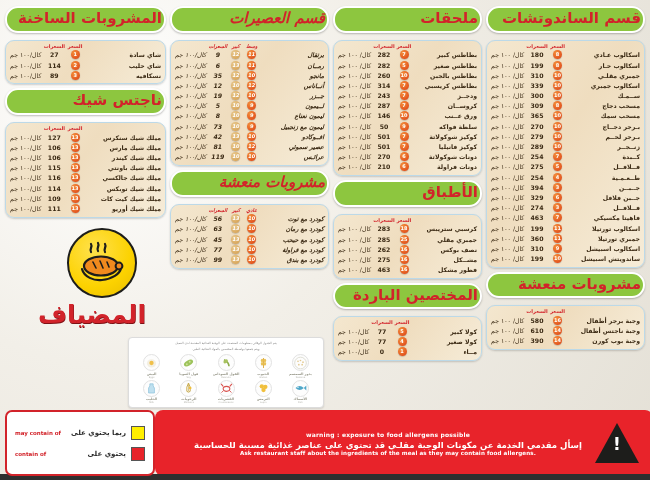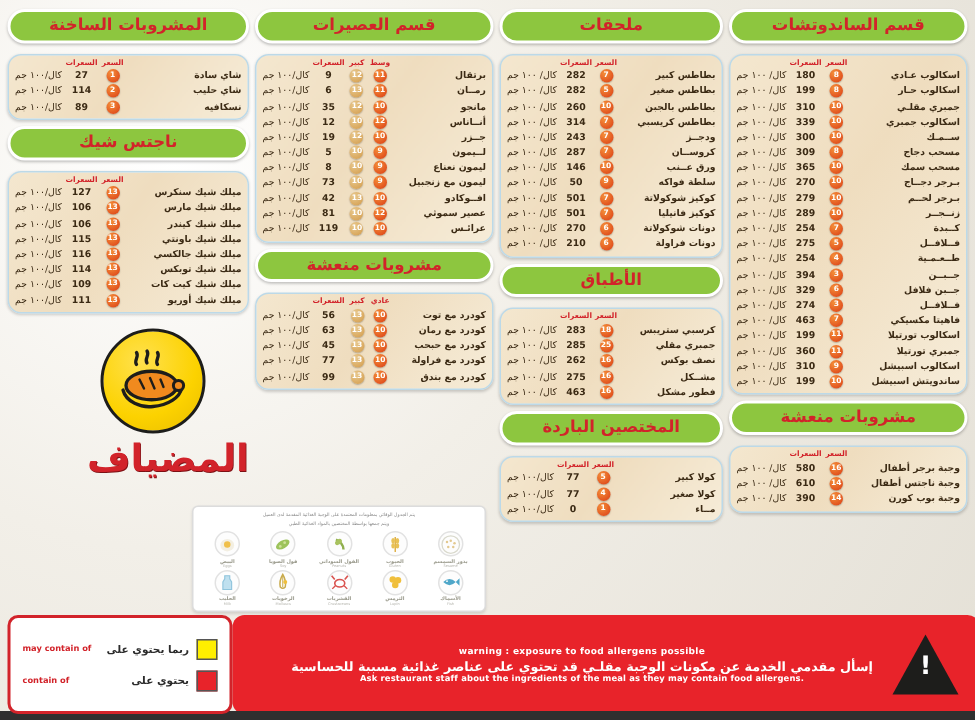--- a/index.html
+++ b/index.html
@@ -20,23 +20,23 @@
       radial-gradient(circle at 18% 22%, #ffffff 0%, #f2efe8 40%, #e4e0d6 100%);
     padding: 6px 5px 0 5px;
   }
 
   
   .sec-title {
     background: #8dc63f;
     border: 2px solid #ffffff;
     border-radius: 13px;
     color: #d2232a;
-    text-align: center;
+    text-align: right;
     font-weight: bold;
-    font-size: 11px;
+    font-size: 15px;
     letter-spacing: -0.4px;
     padding: 3px 2px 4px 2px;
     line-height: 1.05;
     box-shadow: 0 1px 2px rgba(0,0,0,.25);
     white-space: nowrap;
     overflow: hidden;
   }
 
   .panel {
     margin-top: 3px;
@@ -109,28 +109,28 @@
 
   
   .cols {
     display: flex;
     gap: 4px;
     height: 100%;
     align-items: flex-start;
   }
   .col { display: flex; flex-direction: column; gap: 4px; }
   .col1 { width: 162px; }
-  .col2 { width: 160px; }
+  .col2 { width: 160px; font-style: italic; }
   .col3 { width: 150px; }
   .col4 { width: 160px; }
 
   
   .logo-wrap {
     width: 128px;
-    text-align: right;
+    text-align: left;
     padding-top: 6px;
   }
   .logo-circle {
     width: 70px; height: 70px;
     margin: 0 auto;
     border-radius: 50%;
     background: radial-gradient(circle at 38% 30%, #ffe14d 0%, #fcd200 60%, #e8bc00 100%);
     border: 2.5px solid #1d1d1b;
     display: flex; align-items: center; justify-content: center;
     position: relative;

